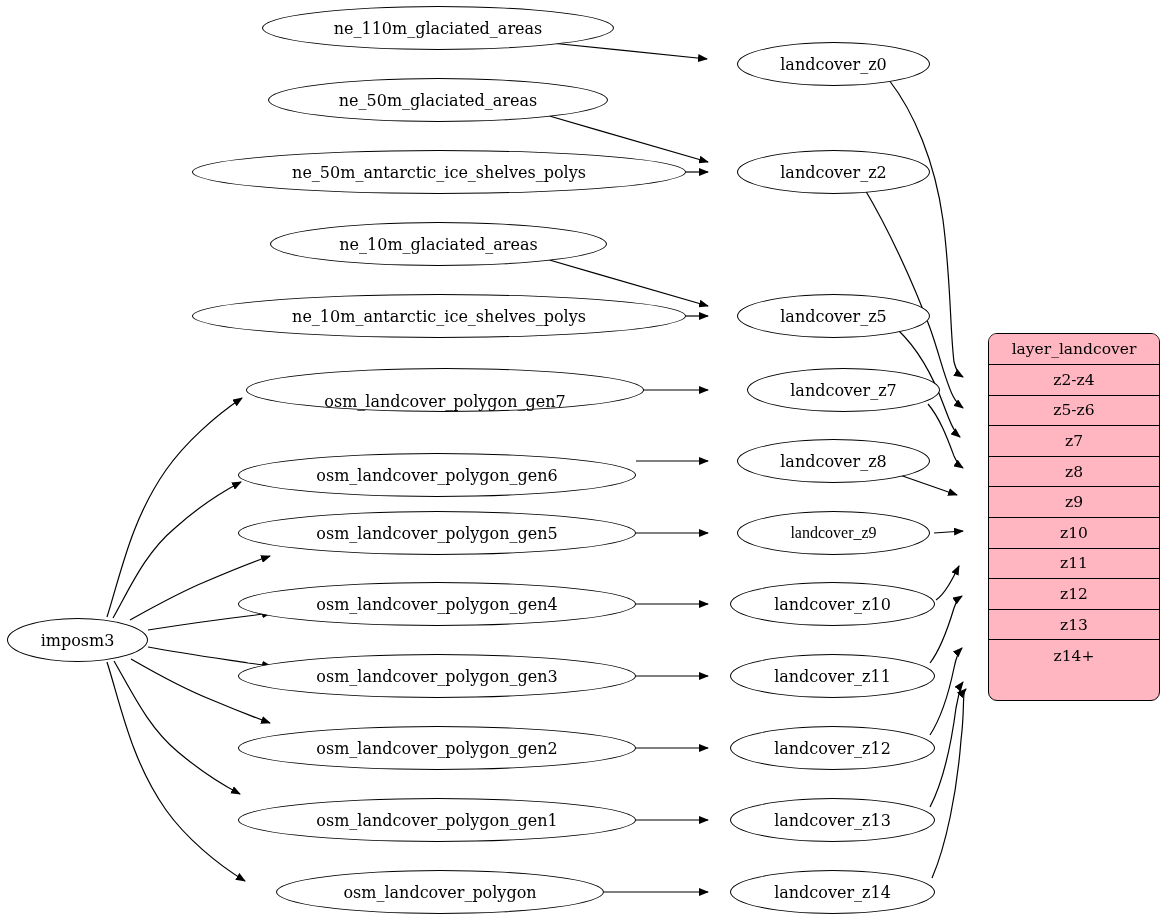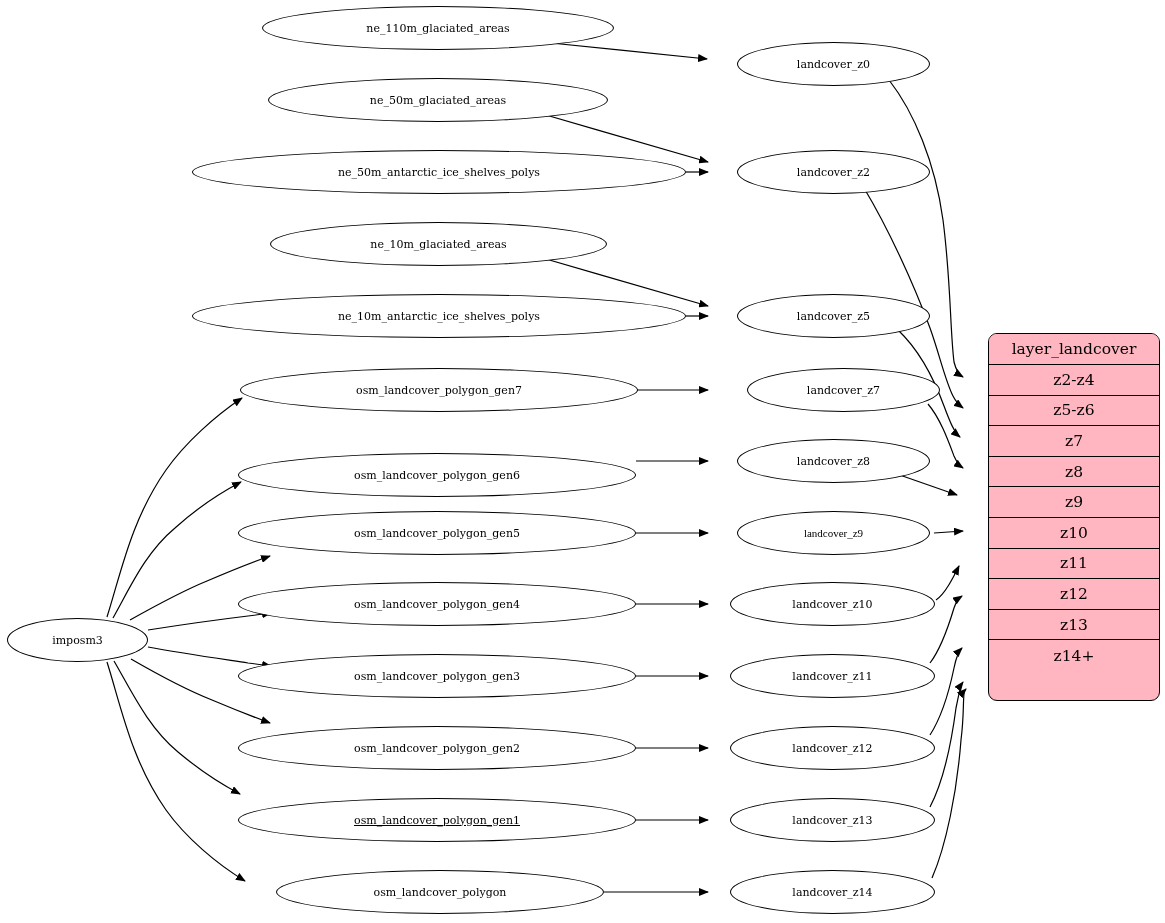--- a/index.html
+++ b/index.html
@@ -24,21 +24,21 @@
   }
   .node-ellipse {
     position: absolute;
     box-sizing: border-box;
     border: 1px solid #000000;
     border-radius: 50%;
     background: #ffffff;
     display: flex;
     align-items: center;
     justify-content: center;
-    font-size: 11px;
+    font-size: 16px;
     color: #000000;
     white-space: nowrap;
     z-index: 2;
   }
   .record-table {
     position: absolute;
     box-sizing: border-box;
     z-index: 2;
     border: 1px solid #000000;
     border-radius: 9px;
@@ -123,39 +123,39 @@
   <div class="node-ellipse" style="left:192px; top:150px; width:494px; height:44px;">
     <span>ne_50m_antarctic_ice_shelves_polys</span>
   </div>
   <div class="node-ellipse" style="left:270px; top:222px; width:337px; height:44px;">
     <span>ne_10m_glaciated_areas</span>
   </div>
   <div class="node-ellipse" style="left:192px; top:294px; width:494px; height:44px;">
     <span>ne_10m_antarctic_ice_shelves_polys</span>
   </div>
 
-  <div class="node-ellipse" style="left:240px; top:368px; width:398px; height:44px;">
+  <div class="node-ellipse" style="left:246px; top:368px; width:398px; height:44px;align-items:flex-end;">
     <span>osm_landcover_polygon_gen7</span>
   </div>
   <div class="node-ellipse" style="left:238px; top:453px; width:398px; height:44px;">
     <span>osm_landcover_polygon_gen6</span>
   </div>
   <div class="node-ellipse" style="left:238px; top:511px; width:398px; height:44px;">
     <span>osm_landcover_polygon_gen5</span>
   </div>
   <div class="node-ellipse" style="left:238px; top:582px; width:398px; height:44px;">
     <span>osm_landcover_polygon_gen4</span>
   </div>
   <div class="node-ellipse" style="left:238px; top:654px; width:398px; height:44px;">
     <span>osm_landcover_polygon_gen3</span>
   </div>
   <div class="node-ellipse" style="left:238px; top:726px; width:398px; height:44px;justify-content:center;">
     <span>osm_landcover_polygon_gen2</span>
   </div>
-  <div class="node-ellipse" style="left:238px; top:798px; width:398px; height:44px;text-decoration:underline;">
+  <div class="node-ellipse" style="left:238px; top:798px; width:398px; height:44px;">
     <span>osm_landcover_polygon_gen1</span>
   </div>
   <div class="node-ellipse" style="left:276px; top:870px; width:328px; height:44px;">
     <span>osm_landcover_polygon</span>
   </div>
 
   <div class="node-ellipse" style="left:737px; top:42px; width:193px; height:44px;">
     <span>landcover_z0</span>
   </div>
   <div class="node-ellipse" style="left:737px; top:150px; width:193px; height:44px;">

